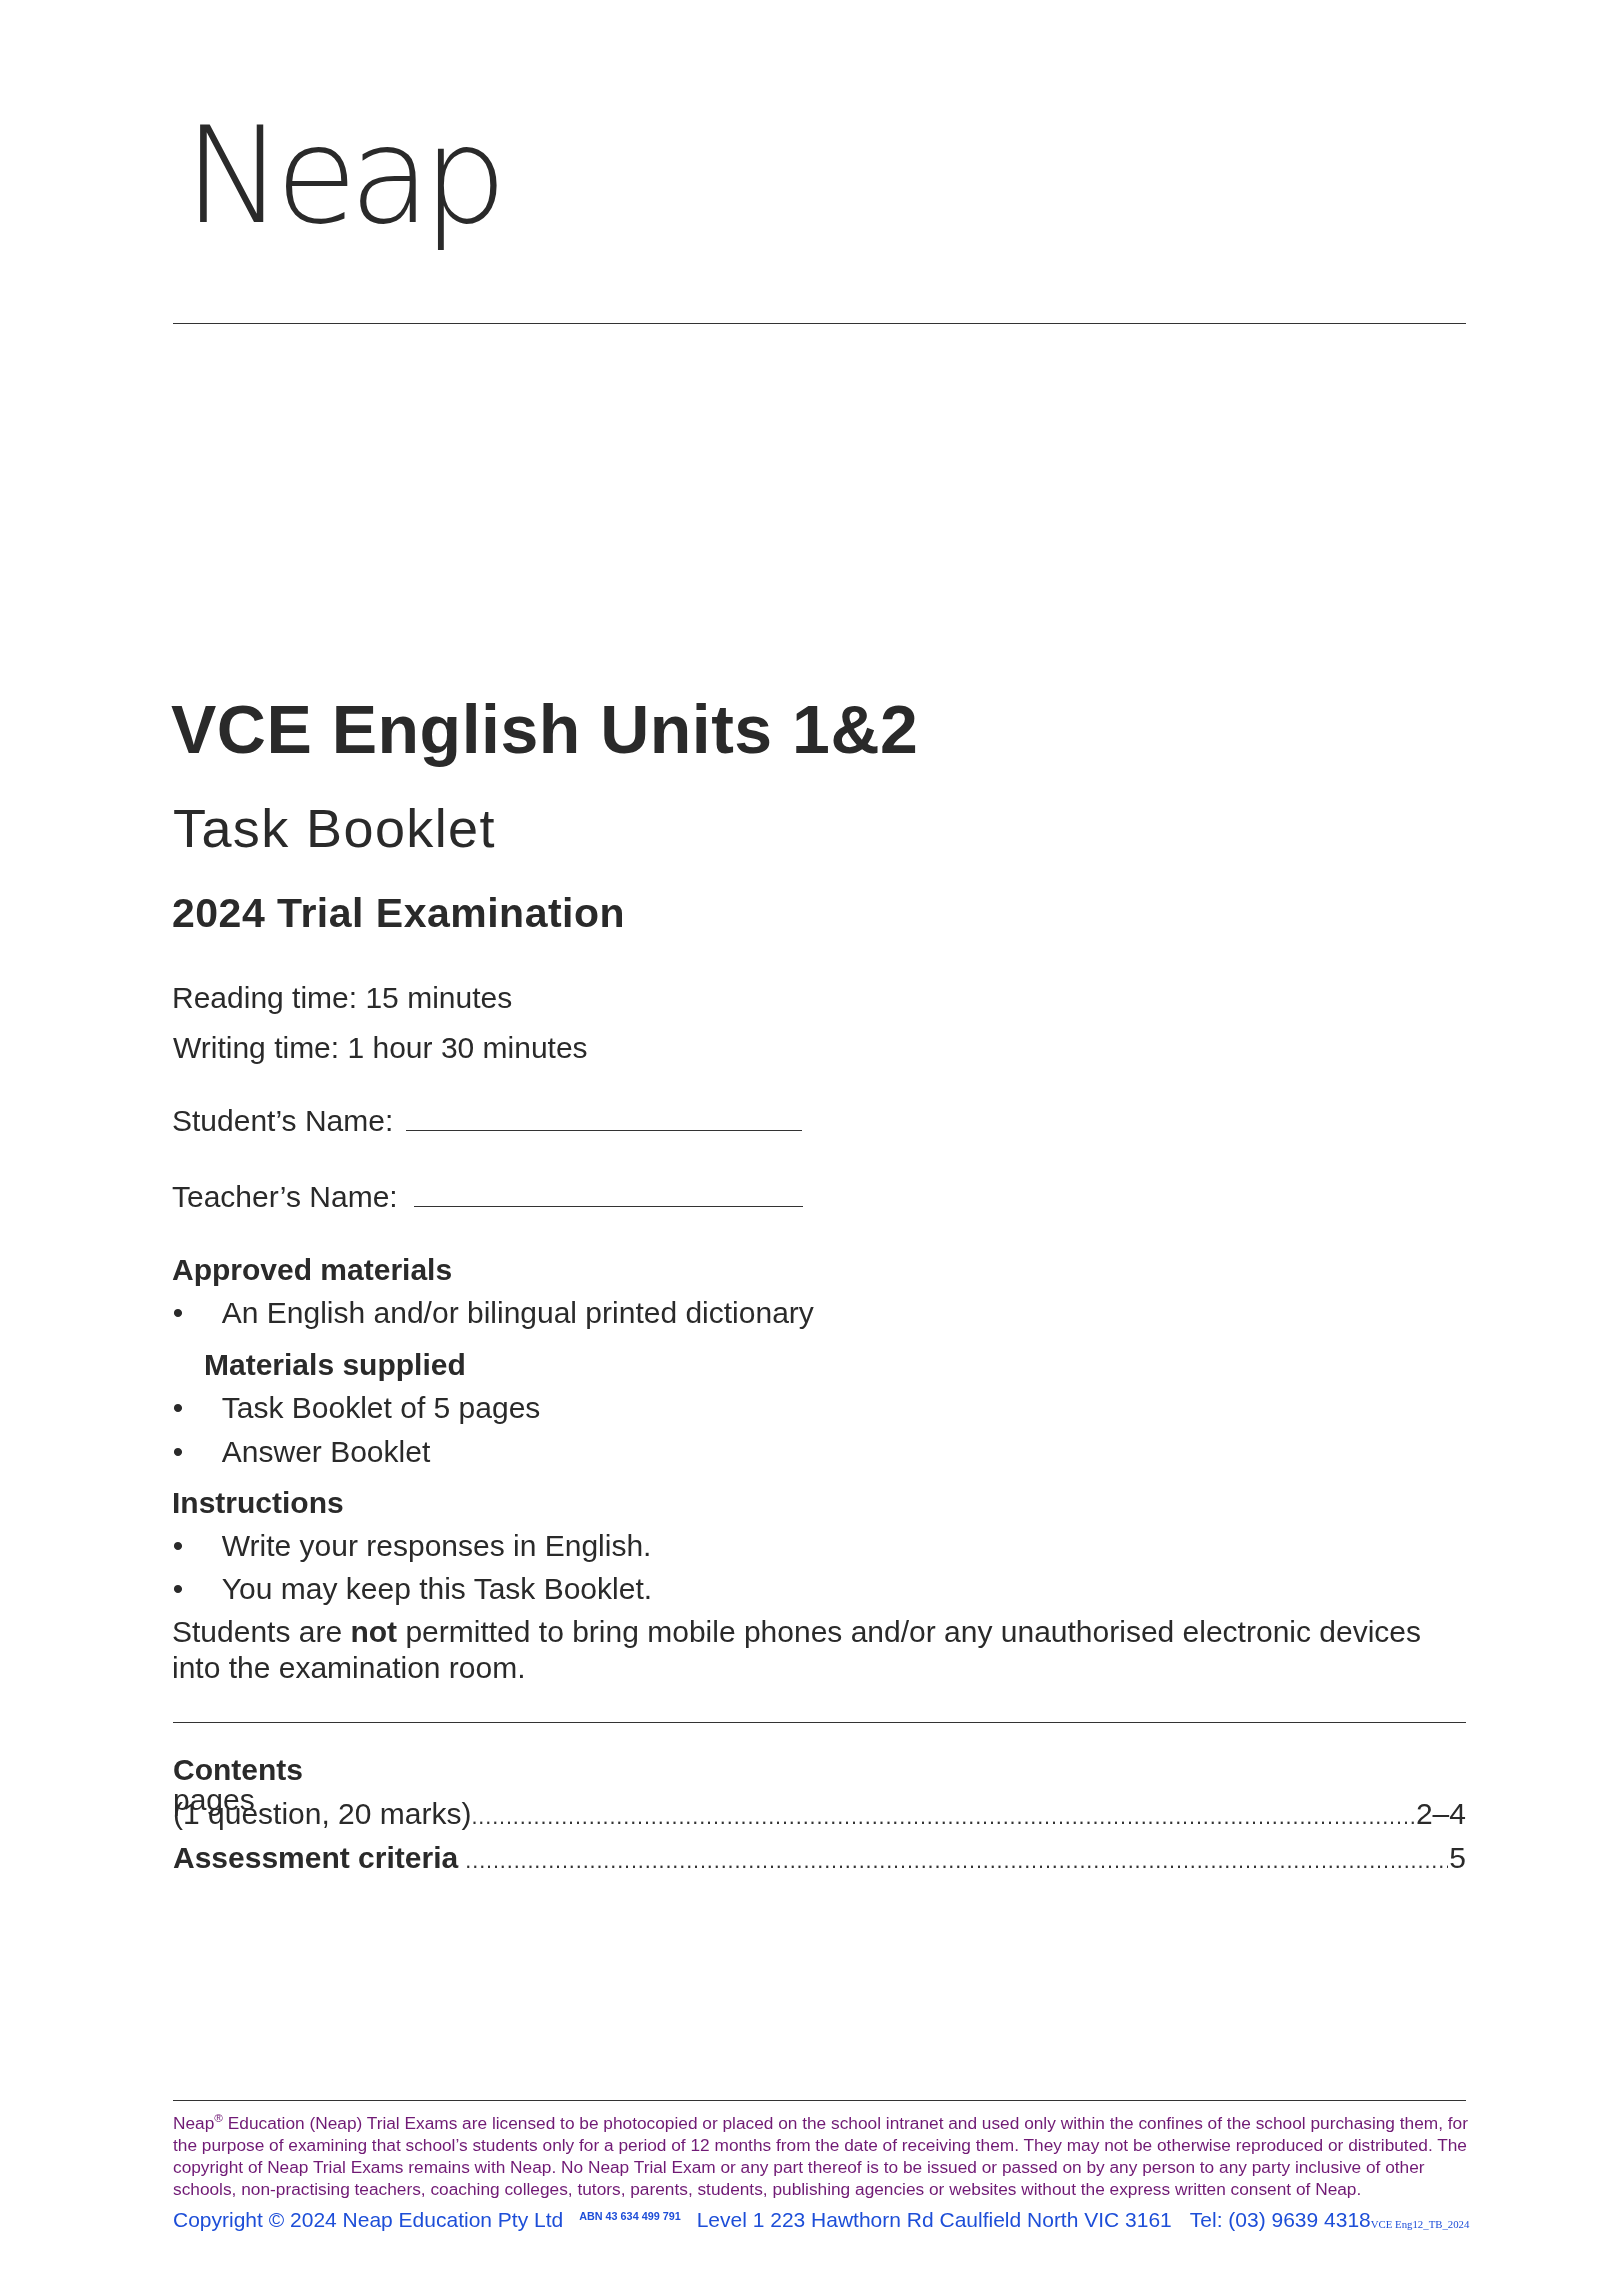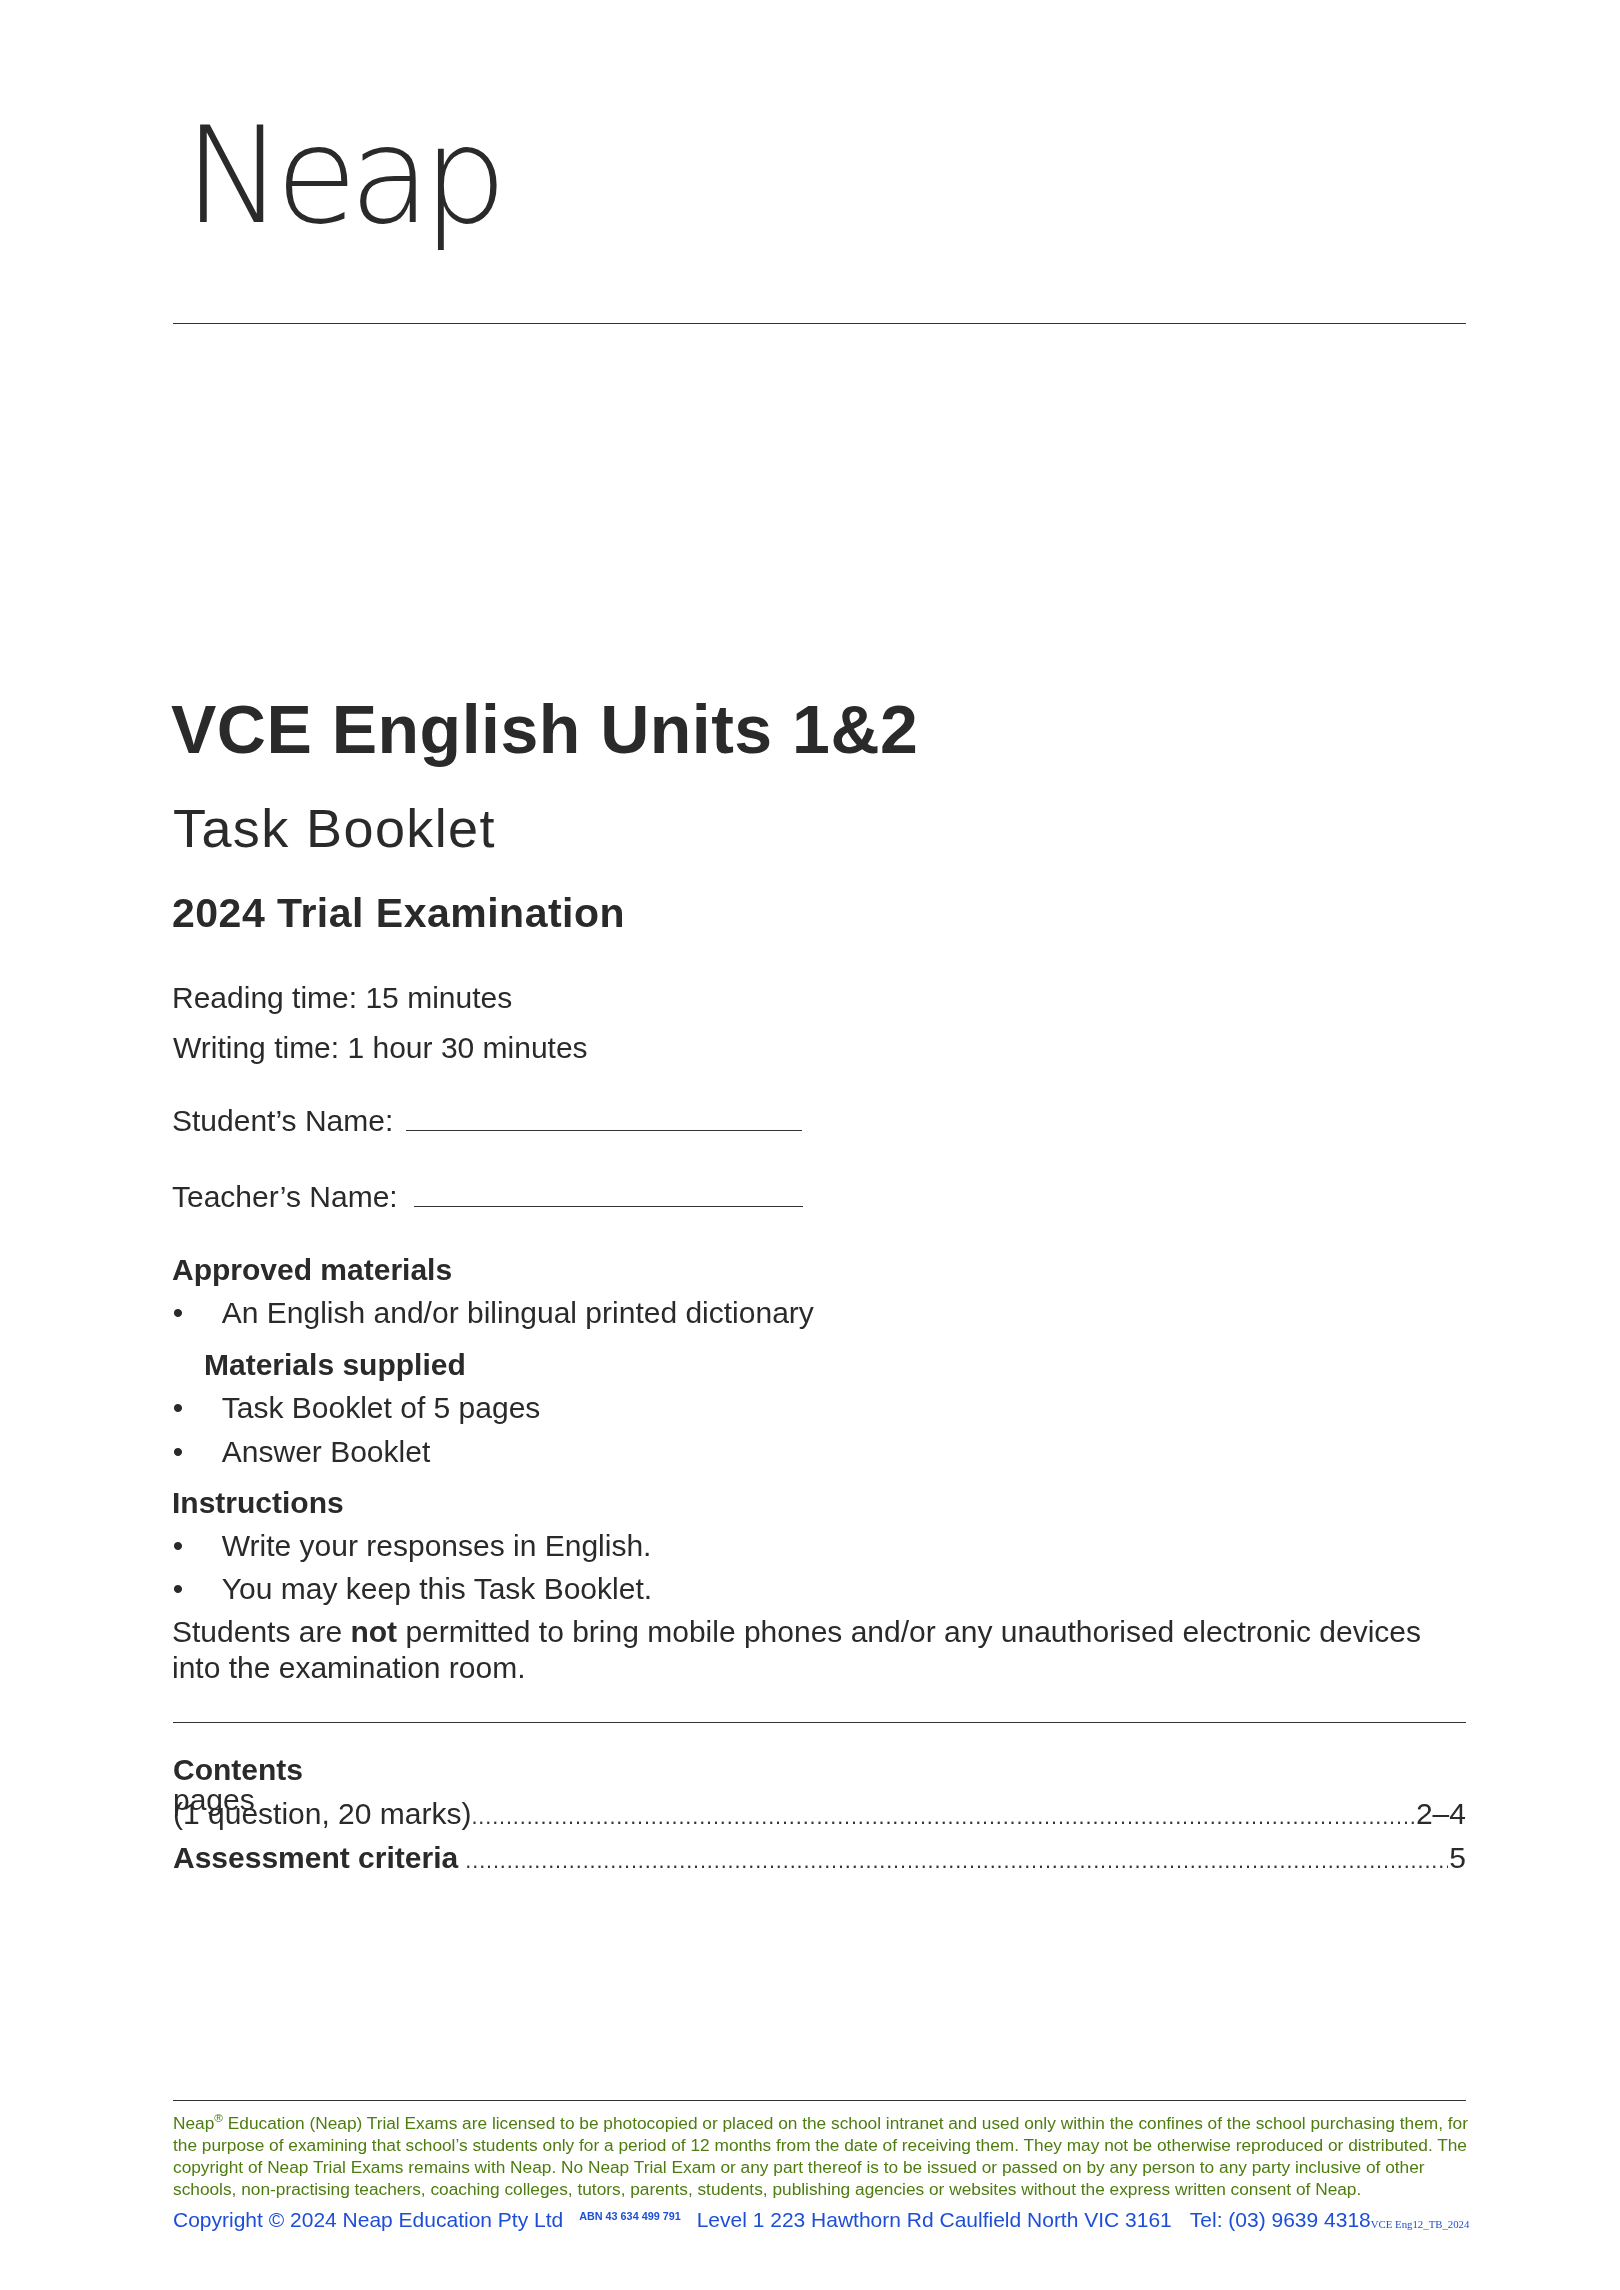--- a/index.html
+++ b/index.html
@@ -104,21 +104,21 @@
     .contents-row .pg {
       padding-left: 1.8px;
     }
 
     .footer-text {
       left: 173px;
       width: 1296px;
       top: 2112px;
       font-size: 17.3px;
       line-height: 22px;
-      color: #4d7c0f;
+      color: #701a75;
     }
     .footer-text sup {
       font-size: 11.7px;
       line-height: 0;
     }
     .footer-bottom {
       left: 173px;
       width: 1293px;
       top: 2209px;
       font-size: 21px;

